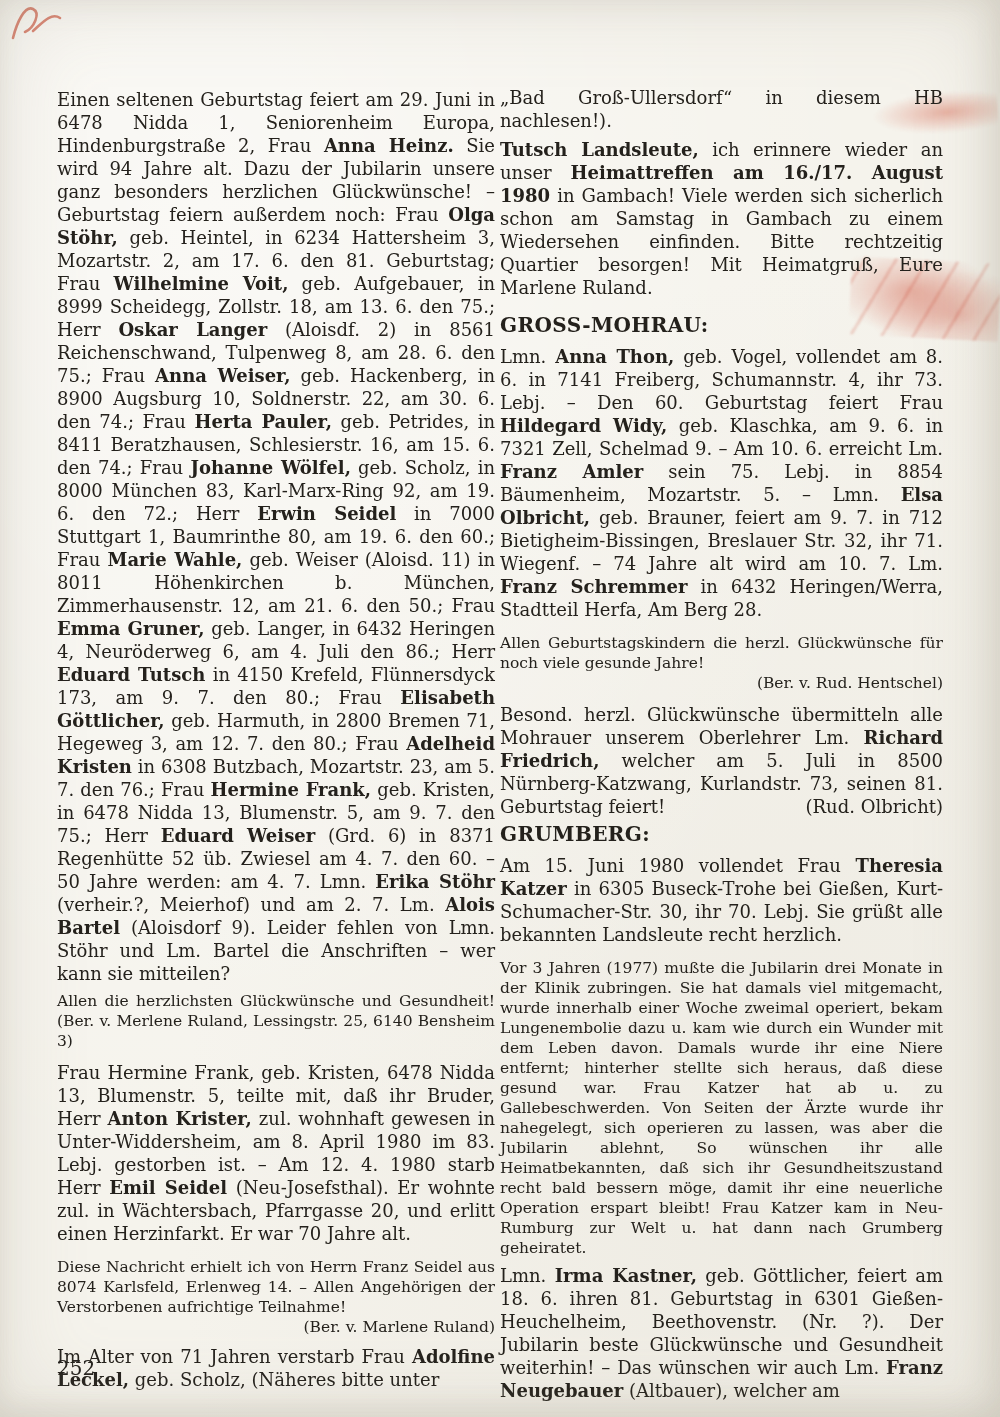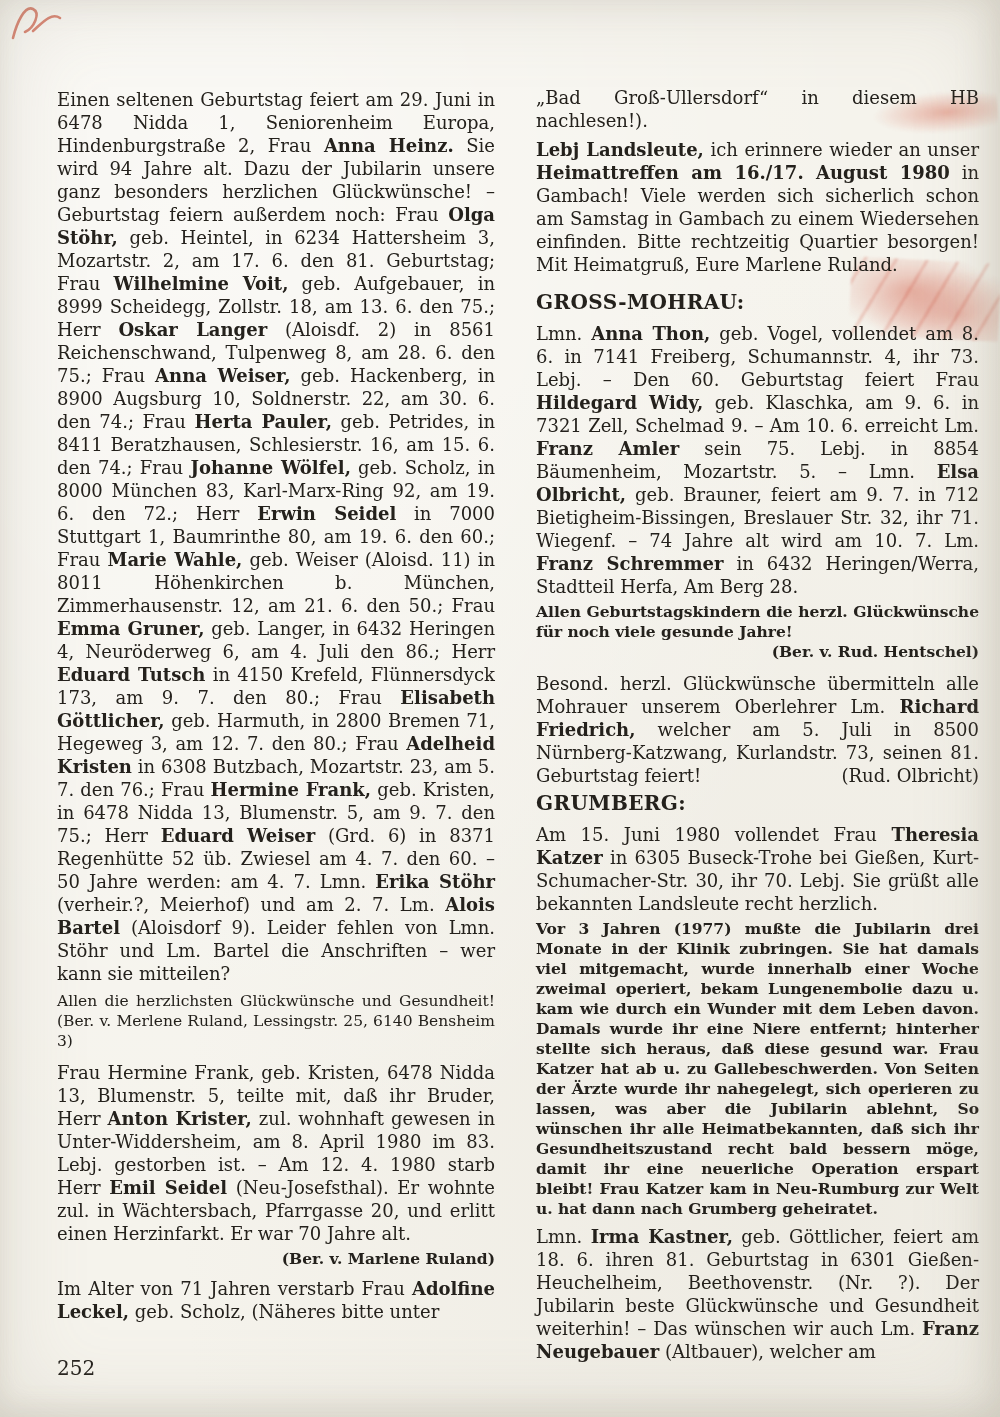--- a/index.html
+++ b/index.html
@@ -13,37 +13,37 @@
     overflow:hidden;
     font-family:"DejaVu Serif","Liberation Serif",serif;
     color:#24211c;
   }
   .vignette{
     position:absolute;inset:0;pointer-events:none;
     box-shadow: inset 0 0 90px rgba(150,140,118,.20), inset -14px 0 34px rgba(150,140,118,.14), inset 0 -10px 26px rgba(150,140,118,.10);
   }
   .col{position:absolute;top:88px;}
   .col.left{left:57px;width:438px;}
-  .col.right{left:536px;top:86px;width:443px;}
+  .col.right{left:500px;top:86px;width:443px;}
   .para{
     font-size:18px;line-height:23px;text-align:justify;
     margin:0;
   }
   .note{
     font-size:15.5px;line-height:20px;text-align:justify;
     margin:0;
   }
   .attr-line{text-align:right;}
   .attr-inline{float:right;}
   b{font-weight:bold;}
   .heading{
     font-size:20px;font-weight:bold;letter-spacing:.4px;
     margin:0;
   }
-  .mt4{margin-top:4px;font-weight:bold;} .mt6{margin-top:6px;} .mt8{margin-top:8px;}
+  .mt4{margin-top:12px;} .mt6{margin-top:6px;} .mt8{margin-top:8px;}
   .mt10{margin-top:10px;} .mt14{margin-top:14px;} .mt18{margin-top:4px;}
   .page-number{
     position:absolute;left:57px;top:1356px;
     font-size:20px;
   }
   .red-scribble{position:absolute;left:6px;top:-2px;opacity:.65;}
   .smudge{position:absolute;pointer-events:none;}
   .smudge.s1{
     left:872px;top:92px;width:126px;height:42px;
     background:radial-gradient(ellipse at 60% 50%, rgba(208,76,50,.40), rgba(208,76,50,0) 70%);
@@ -67,28 +67,29 @@
     <path d="M7 40 C11 24 19 7 27 11 C35 15 28 30 19 34 M27 33 C36 25 45 14 54 20" fill="none" stroke="#c84a32" stroke-width="2.6" stroke-linecap="round"></path>
   </svg>
   <div class="smudge s1"></div>
   <div class="smudge s2"></div>
 
   <div class="col left">
     <div class="para"><span><span>Einen seltenen Geburtstag feiert am 29. Juni in 6478 Nidda 1, Seniorenheim Europa, Hindenburgstraße 2, Frau </span><b>Anna Heinz.</b><span> Sie wird 94 Jahre alt. Dazu der Jubilarin unsere ganz besonders herzlichen Glückwünsche! – Geburtstag feiern außerdem noch: Frau </span><b>Olga Stöhr,</b><span> geb. Heintel, in 6234 Hattersheim 3, Mozartstr. 2, am 17. 6. den 81. Geburtstag; Frau </span><b>Wilhelmine Voit,</b><span> geb. Aufgebauer, in 8999 Scheidegg, Zollstr. 18, am 13. 6. den 75.; Herr </span><b>Oskar Langer</b><span> (Aloisdf. 2) in 8561 Reichenschwand, Tulpenweg 8, am 28. 6. den 75.; Frau </span><b>Anna Weiser,</b><span> geb. Hackenberg, in 8900 Augsburg 10, Soldnerstr. 22, am 30. 6. den 74.; Frau </span><b>Herta Pauler,</b><span> geb. Petrides, in 8411 Beratzhausen, Schlesierstr. 16, am 15. 6. den 74.; Frau </span><b>Johanne Wölfel,</b><span> geb. Scholz, in 8000 München 83, Karl-Marx-Ring 92, am 19. 6. den 72.; Herr </span><b>Erwin Seidel</b><span> in 7000 Stuttgart 1, Baumrinthe 80, am 19. 6. den 60.; Frau </span><b>Marie Wahle,</b><span> geb. Weiser (Aloisd. 11) in 8011 Höhenkirchen b. München, Zimmerhausenstr. 12, am 21. 6. den 50.; Frau </span><b>Emma Gruner,</b><span> geb. Langer, in 6432 Heringen 4, Neuröderweg 6, am 4. Juli den 86.; Herr </span><b>Eduard Tutsch</b><span> in 4150 Krefeld, Flünnersdyck 173, am 9. 7. den 80.; Frau </span><b>Elisabeth Göttlicher,</b><span> geb. Harmuth, in 2800 Bremen 71, Hegeweg 3, am 12. 7. den 80.; Frau </span><b>Adelheid Kristen</b><span> in 6308 Butzbach, Mozartstr. 23, am 5. 7. den 76.; Frau </span><b>Hermine Frank,</b><span> geb. Kristen, in 6478 Nidda 13, Blumenstr. 5, am 9. 7. den 75.; Herr </span><b>Eduard Weiser</b><span> (Grd. 6) in 8371 Regenhütte 52 üb. Zwiesel am 4. 7. den 60. – 50 Jahre werden: am 4. 7. Lmn. </span><b>Erika Stöhr</b><span> (verheir.?, Meierhof) und am 2. 7. Lm. </span><b>Alois Bartel</b><span> (Aloisdorf 9). Leider fehlen von Lmn. Stöhr und Lm. Bartel die Anschriften – wer kann sie mitteilen?</span></span></div>
     <div class="note mt6"><span><span>Allen die herzlichsten Glückwünsche und Gesundheit! (Ber. v. Merlene Ruland, Lessingstr. 25, 6140 Bensheim 3)</span></span></div>
     <div class="para mt10"><span><span>Frau Hermine Frank, geb. Kristen, 6478 Nidda 13, Blumenstr. 5, teilte mit, daß ihr Bruder, Herr </span><b>Anton Krister,</b><span> zul. wohnhaft gewesen in Unter-Widdersheim, am 8. April 1980 im 83. Lebj. gestorben ist. – Am 12. 4. 1980 starb Herr </span><b>Emil Seidel</b><span> (Neu-Josefsthal). Er wohnte zul. in Wächtersbach, Pfarrgasse 20, und erlitt einen Herzinfarkt. Er war 70 Jahre alt.</span></span></div>
     <div class="note mt4">
+      <span><span>Diese Nachricht erhielt ich von Herrn Franz Seidel aus 8074 Karlsfeld, Erlenweg 14. – Allen Angehörigen der Verstorbenen aufrichtige Teilnahme!</span></span>
       <div class="attr-line">(Ber. v. Marlene Ruland)</div>
     </div>
     <div class="para mt8"><span><span>Im Alter von 71 Jahren verstarb Frau </span><b>Adolfine Leckel,</b><span> geb. Scholz, (Näheres bitte unter</span></span></div>
   </div>
 
   <div class="col right">
     <div class="para"><span><span>„Bad Groß-Ullersdorf“ in diesem HB nachlesen!).</span></span></div>
-    <div class="para mt6"><span><b>Lebj Landsleute,</b><span> ich erinnere wieder an unser </span><b>Heimattreffen am 16./17. August 1980</b><span> in Gambach! Viele werden sich sicherlich schon am Samstag in Gambach zu einem Wiedersehen einfinden. Bitte rechtzeitig Quartier besorgen! Mit Heimatgruß, Eure Marlene Ruland.</span></span></div>
+    <div class="para mt6"><span><b>Tutsch Landsleute,</b><span> ich erinnere wieder an unser </span><b>Heimattreffen am 16./17. August 1980</b><span> in Gambach! Viele werden sich sicherlich schon am Samstag in Gambach zu einem Wiedersehen einfinden. Bitte rechtzeitig Quartier besorgen! Mit Heimatgruß, Eure Marlene Ruland.</span></span></div>
 
     <div class="heading mt14">GROSS-MOHRAU:</div>
     <div class="para mt8"><span><span>Lmn. </span><b>Anna Thon,</b><span> geb. Vogel, vollendet am 8. 6. in 7141 Freiberg, Schumannstr. 4, ihr 73. Lebj. – Den 60. Geburtstag feiert Frau </span><b>Hildegard Widy,</b><span> geb. Klaschka, am 9. 6. in 7321 Zell, Schelmad 9. – Am 10. 6. erreicht Lm. </span><b>Franz Amler</b><span> sein 75. Lebj. in 8854 Bäumenheim, Mozartstr. 5. – Lmn. </span><b>Elsa Olbricht,</b><span> geb. Brauner, feiert am 9. 7. in 712 Bietigheim-Bissingen, Breslauer Str. 32, ihr 71. Wiegenf. – 74 Jahre alt wird am 10. 7. Lm. </span><b>Franz Schremmer</b><span> in 6432 Heringen/Werra, Stadtteil Herfa, Am Berg 28.</span></span></div>
     <div class="note mt4">
       <span><span>Allen Geburtstagskindern die herzl. Glückwünsche für noch viele gesunde Jahre!</span></span>
       <div class="attr-line">(Ber. v. Rud. Hentschel)</div>
     </div>
     <div class="para mt10">
       <span><span>Besond. herzl. Glückwünsche übermitteln alle Mohrauer unserem Oberlehrer Lm. </span><b>Richard Friedrich,</b><span> welcher am 5. Juli in 8500 Nürnberg-Katzwang, Kurlandstr. 73, seinen 81. Geburtstag feiert!</span></span>
       <span class="attr-inline">(Rud. Olbricht)</span>

